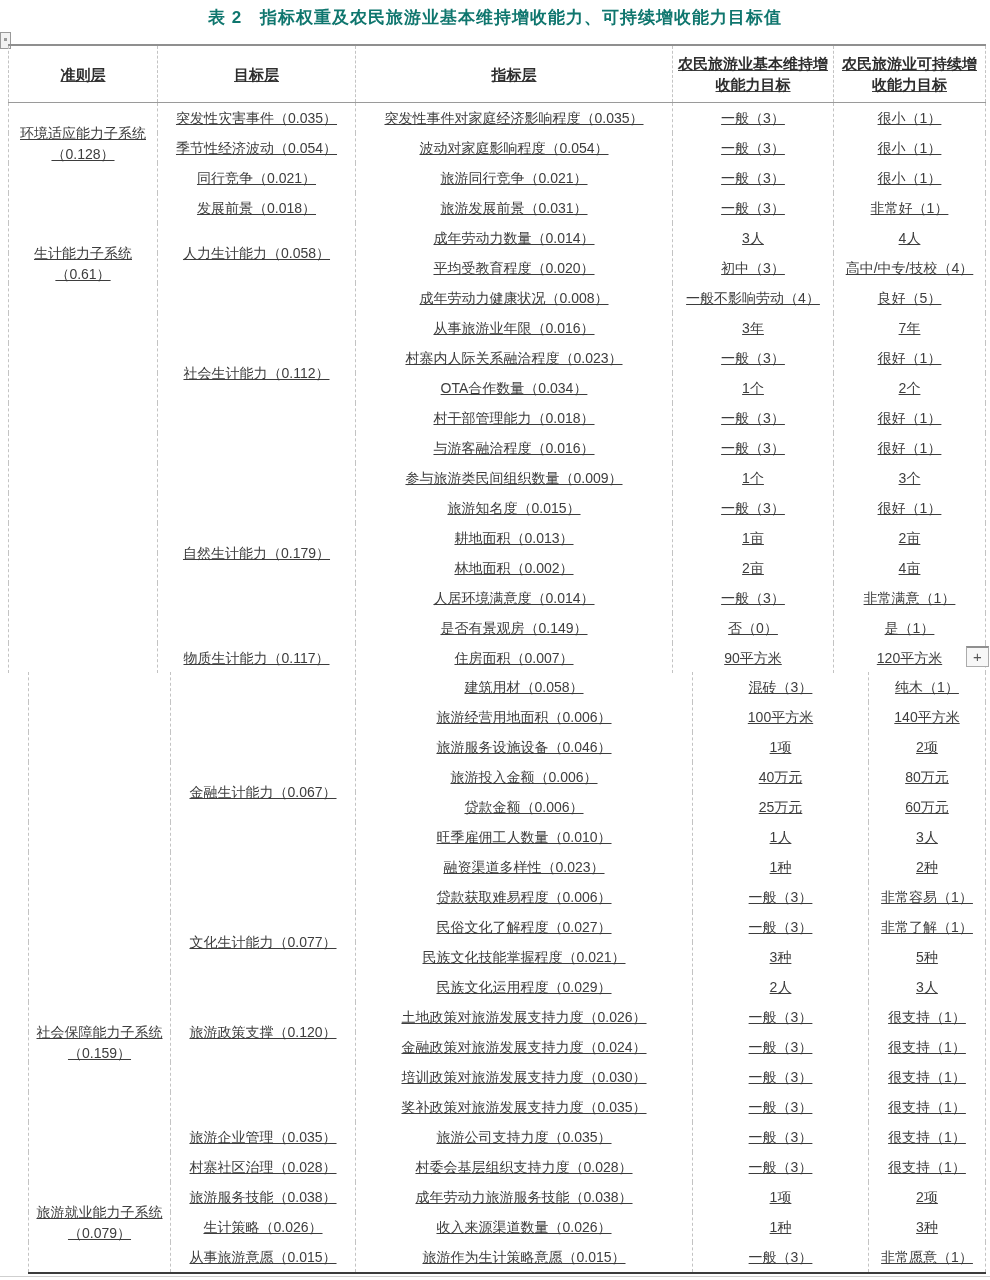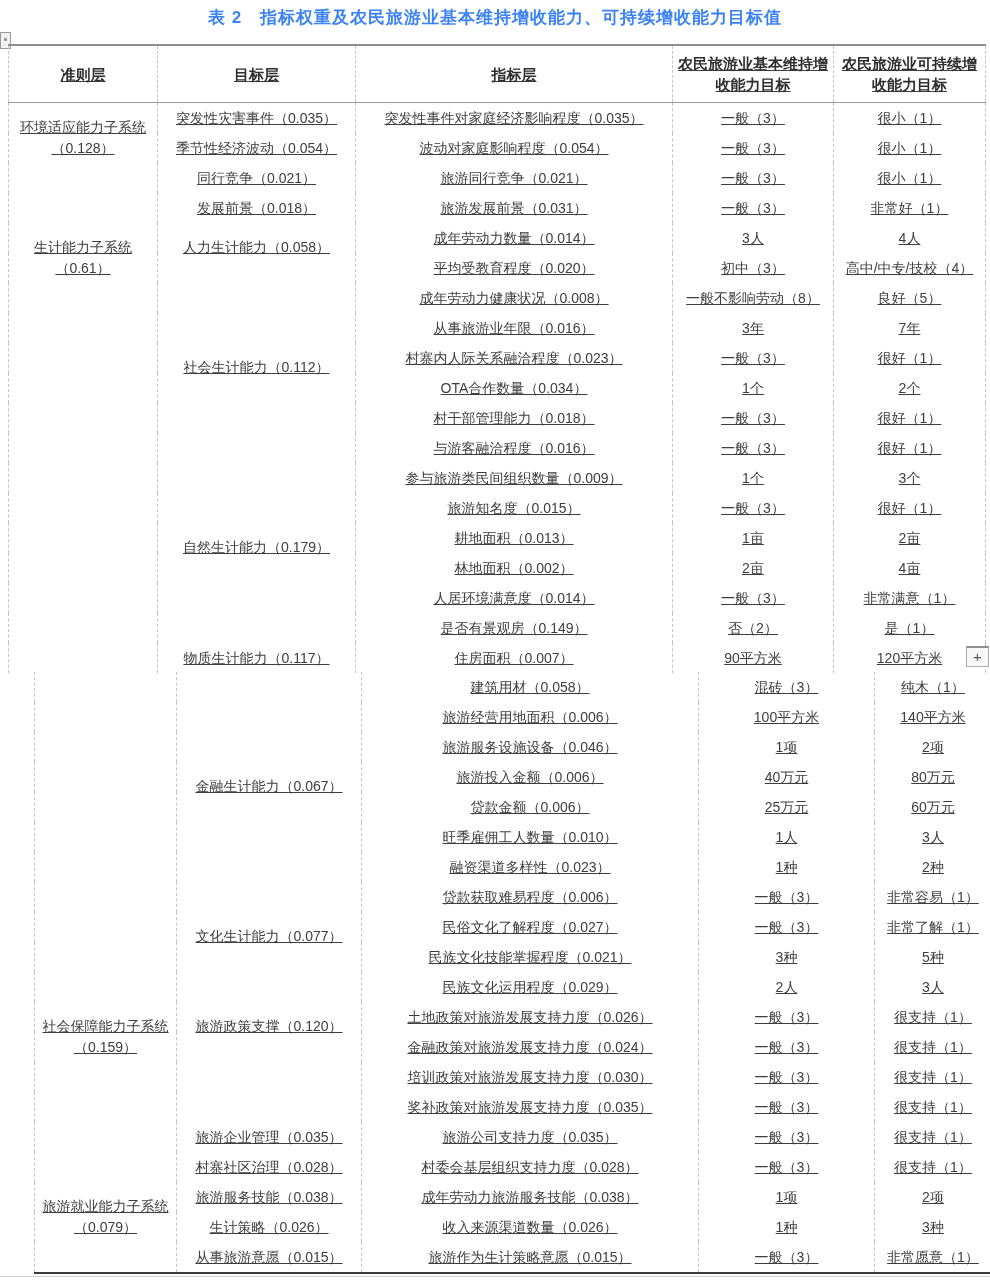--- a/index.html
+++ b/index.html
@@ -3,35 +3,35 @@
 <meta charset="utf-8">
 <style>
   html,body{margin:0;padding:0;}
   body{
     width:990px;height:1280px;position:relative;background:#ffffff;
     font-family:"Liberation Sans",sans-serif;color:#3d3d3d;
     -webkit-font-smoothing:antialiased;overflow:hidden;
   }
   .page-title{
     position:absolute;left:0;top:6px;width:990px;text-align:center;
-    font-size:17px;font-weight:bold;color:#3b82f6;letter-spacing:1px;
+    font-size:17px;font-weight:bold;color:#0f766e;letter-spacing:1px;
   }
   .part{position:absolute;}
   table{border-collapse:collapse;table-layout:fixed;width:100%;text-decoration:underline;}
   td,th{
     border-left:1px dashed #c3c3c3;border-right:1px dashed #c3c3c3;
     padding:0 3px;text-align:center;font-size:14px;line-height:21px;
     vertical-align:middle;overflow:hidden;
   }
   thead th{
     border-top:2px solid #8f8f8f;border-bottom:1px solid #9a9a9a;
     height:56px;font-size:15px;font-weight:bold;color:#2e2e2e;
   }
   tbody td{height:30px;}
-  tbody td.grp{vertical-align:top;padding-top:14px;}
+  tbody td.grp{vertical-align:top;padding-top:20px;}
   #part-lower table{border-bottom:2px solid #3c3c3c;}
   .page-edge-line{
     position:absolute;left:0;top:1276px;width:990px;height:1px;background:#cfcfcf;
   }
   .corner-handle{
     position:absolute;left:0;top:32px;width:9px;height:15px;
     border:1px solid #999;background:#f2f2f2;
   }
   .corner-handle::after{
     content:"";display:block;width:3px;height:3px;background:#9a9a9a;margin:5px auto 0;
@@ -101,21 +101,21 @@
           <td>3人</td>
           <td>4人</td>
         </tr>
         <tr>
           <td>平均受教育程度（0.020）</td>
           <td>初中（3）</td>
           <td>高中/中专/技校（4）</td>
         </tr>
         <tr>
           <td>成年劳动力健康状况（0.008）</td>
-          <td>一般不影响劳动（8）</td>
+          <td>一般不影响劳动（4）</td>
           <td>良好（5）</td>
         </tr>
         <tr>
           <td>从事旅游业年限（0.016）</td>
           <td>3年</td>
           <td>7年</td>
         </tr>
         <tr>
           <td rowspan="6" class="grp">社会生计能力（0.112）</td>
           <td>村寨内人际关系融洽程度（0.023）</td>
@@ -158,34 +158,34 @@
           <td>2亩</td>
           <td>4亩</td>
         </tr>
         <tr>
           <td>人居环境满意度（0.014）</td>
           <td>一般（3）</td>
           <td>非常满意（1）</td>
         </tr>
         <tr>
           <td>是否有景观房（0.149）</td>
-          <td>否（2）</td>
+          <td>否（0）</td>
           <td>是（1）</td>
         </tr>
         <tr>
           <td>物质生计能力（0.117）</td>
           <td>住房面积（0.007）</td>
           <td>90平方米</td>
           <td>120平方米</td>
         </tr>
       </tbody>
     </table>
 </div>
 
-<div id="part-lower" class="part" style="left: 34px; top: 672px; width: 957px;">
+<div id="part-lower" class="part" style="left: 28px; top: 672px; width: 957px;">
   <table>
       <colgroup>
         <col style="width: 142px;">
         <col style="width: 185px;">
         <col style="width: 337px;">
         <col style="width: 176px;">
         <col style="width: 117px;">
       </colgroup>
       <tbody>
         <tr>

